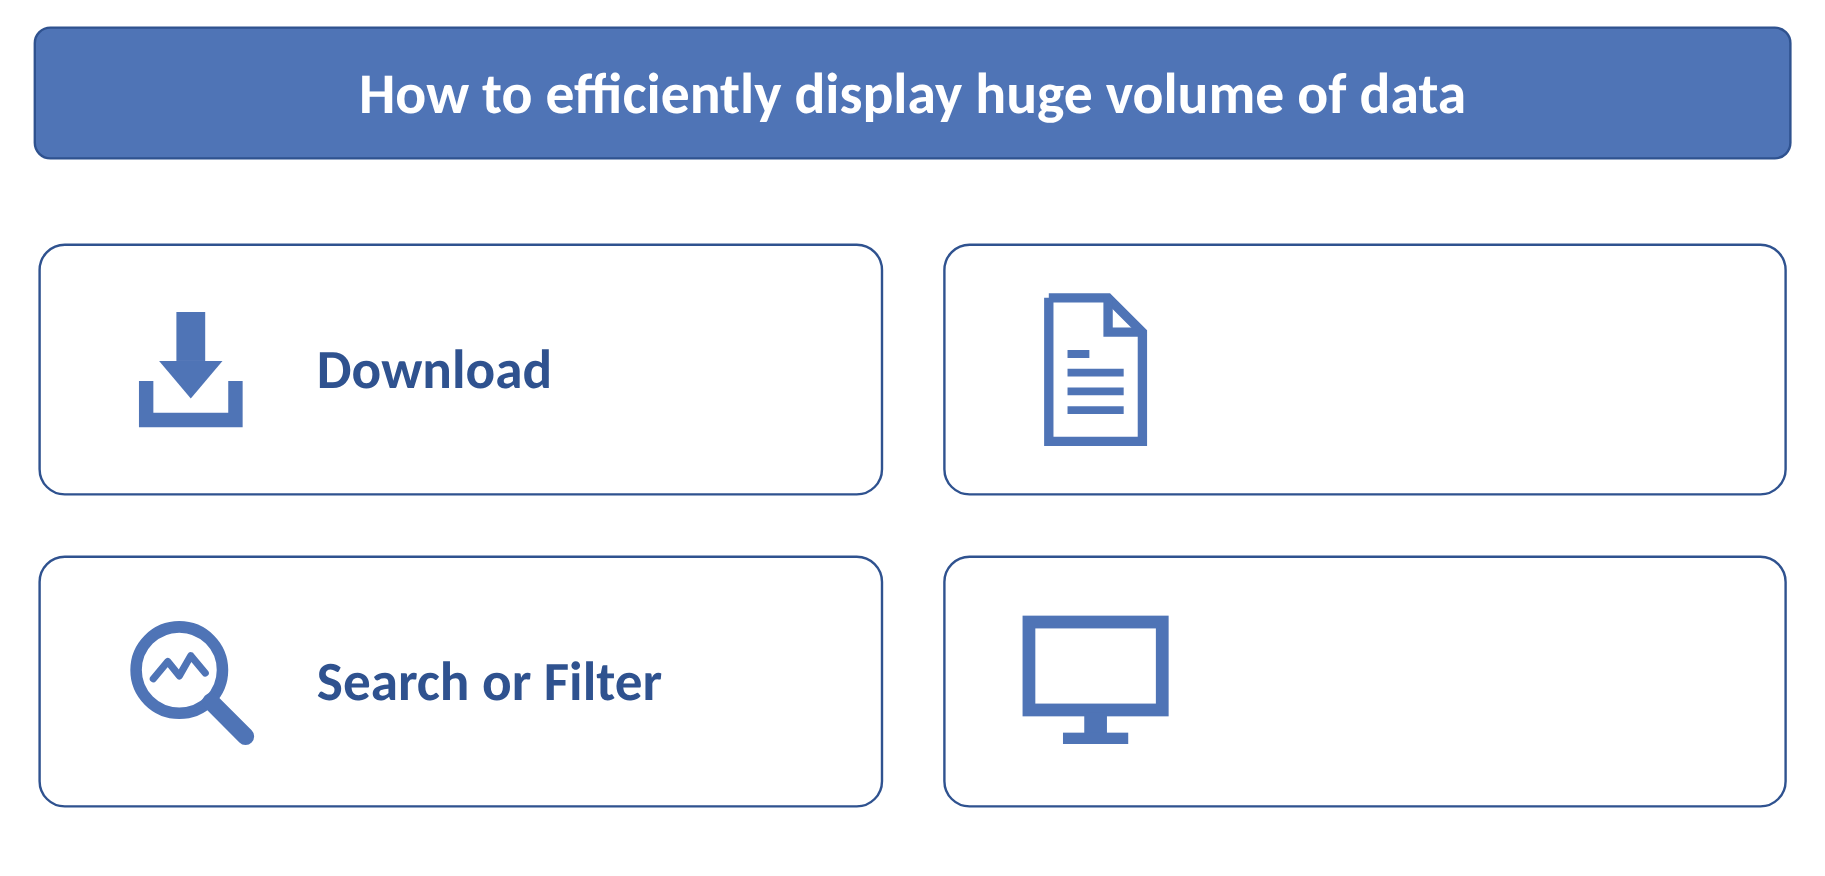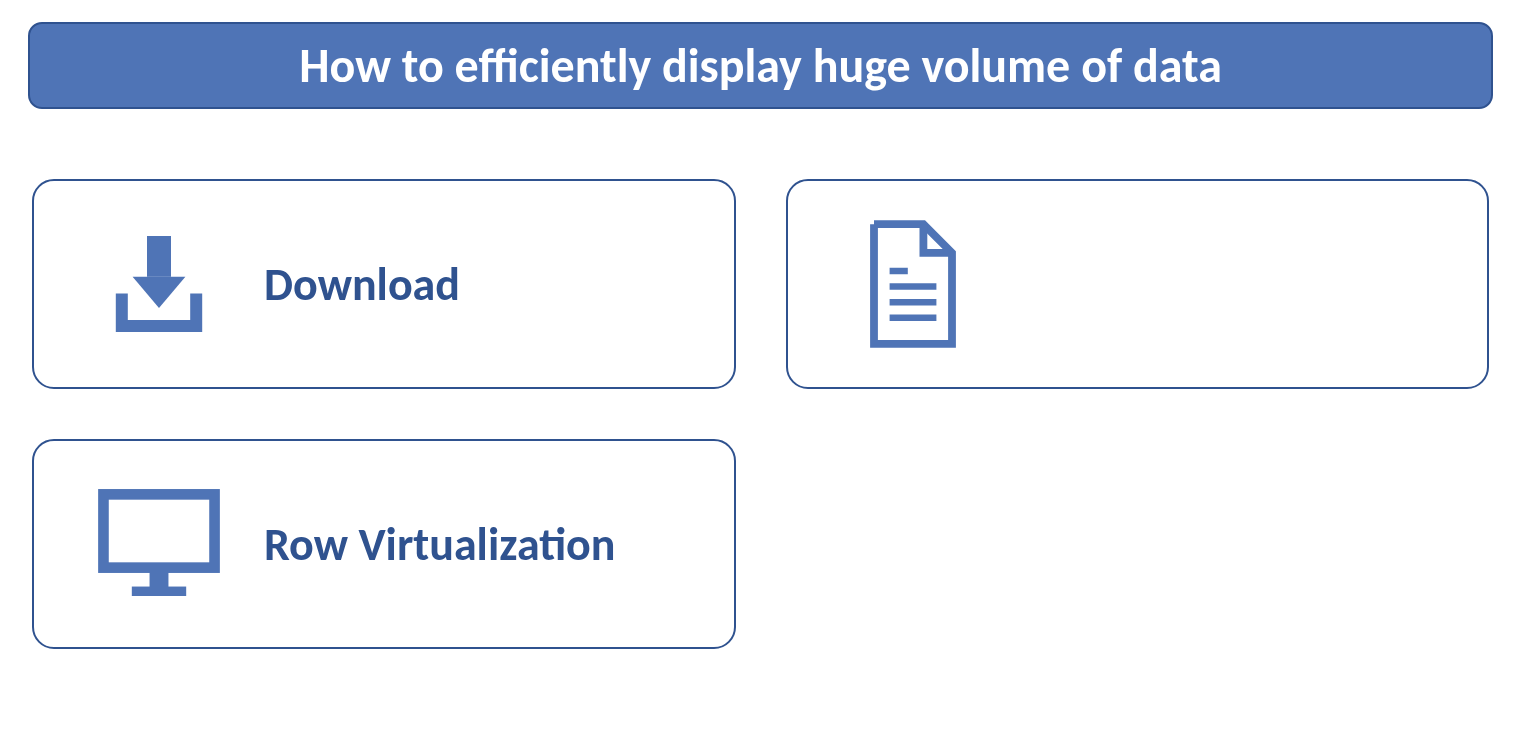--- a/index.html
+++ b/index.html
@@ -10,21 +10,21 @@
     padding: 22px 28px;
   }
   .header {
     background: #4f74b6;
     border: 2px solid #2f528f;
     border-radius: 14px;
     color: #ffffff;
     font-size: 48px;
     font-weight: 700;
     text-align: center;
-    padding: 12px 20px;
+    padding: 24px 20px;
     margin-bottom: 70px;
   }
   .grid {
     display: grid;
     grid-template-columns: 1fr 1fr;
     grid-template-rows: 1fr 1fr;
     column-gap: 50px;
     row-gap: 50px;
     padding: 0 4px;
   }
@@ -82,29 +82,40 @@
         <g stroke="#4f74b6" stroke-width="5">
           <line x1="22" y1="40" x2="36" y2="40"></line>
           <line x1="22" y1="52" x2="58" y2="52"></line>
           <line x1="22" y1="64" x2="58" y2="64"></line>
           <line x1="22" y1="76" x2="58" y2="76"></line>
         </g>
       </svg>
     </div>
   </div>
 
+  <div class="card">
+    <div class="icon-wrap">
+      <svg width="120" height="120" viewBox="0 0 100 100">
+        <g fill="none" stroke="#4f74b6">
+          <circle cx="42" cy="42" r="30" stroke-width="8"></circle>
+          <line x1="64" y1="64" x2="88" y2="88" stroke-width="12" stroke-linecap="round"></line>
+          <polyline points="24,48 34,36 42,46 50,32 60,44" stroke-width="5" stroke-linejoin="round" stroke-linecap="round"></polyline>
+        </g>
+      </svg>
+    </div>
+    <div class="card-label">Search or Filter</div>
+  </div>
 
   <div class="card">
     <div class="icon-wrap">
       <svg width="130" height="120" viewBox="0 0 110 100">
         <g fill="none" stroke="#4f74b6" stroke-width="9">
           <rect x="8" y="8" width="94" height="62"></rect>
         </g>
         <g fill="#4f74b6">
           <rect x="47" y="72" width="16" height="16"></rect>
           <rect x="32" y="86" width="46" height="8"></rect>
         </g>
       </svg>
     </div>
-    <div class="card-label">Row Virtualization</div>
   </div>
 
 </div>
 
 </body></html>

